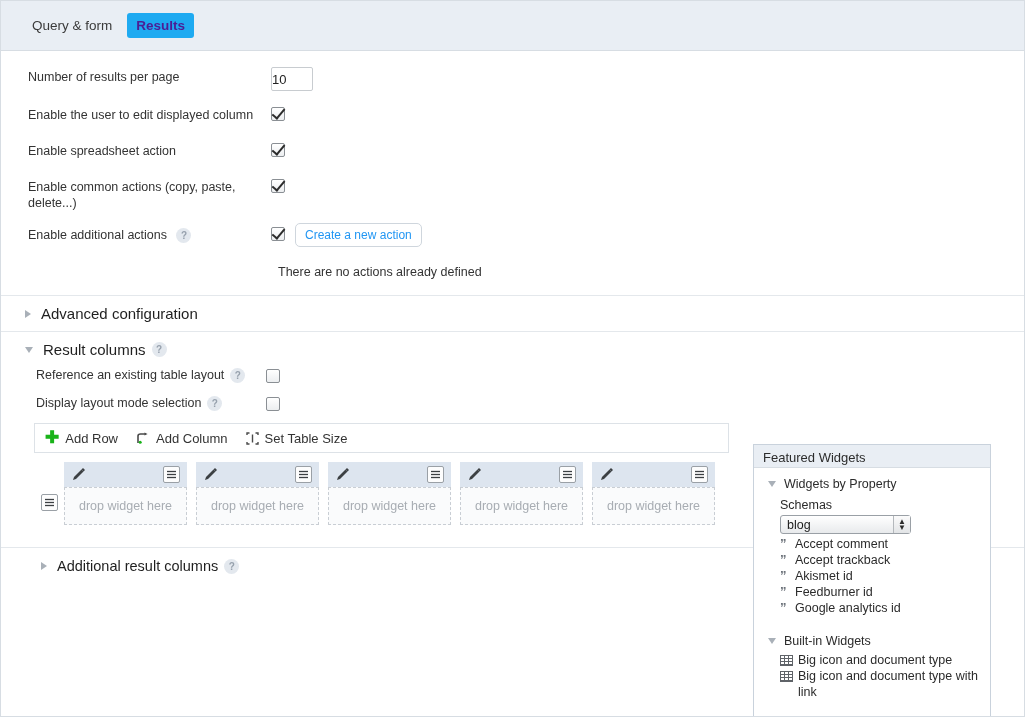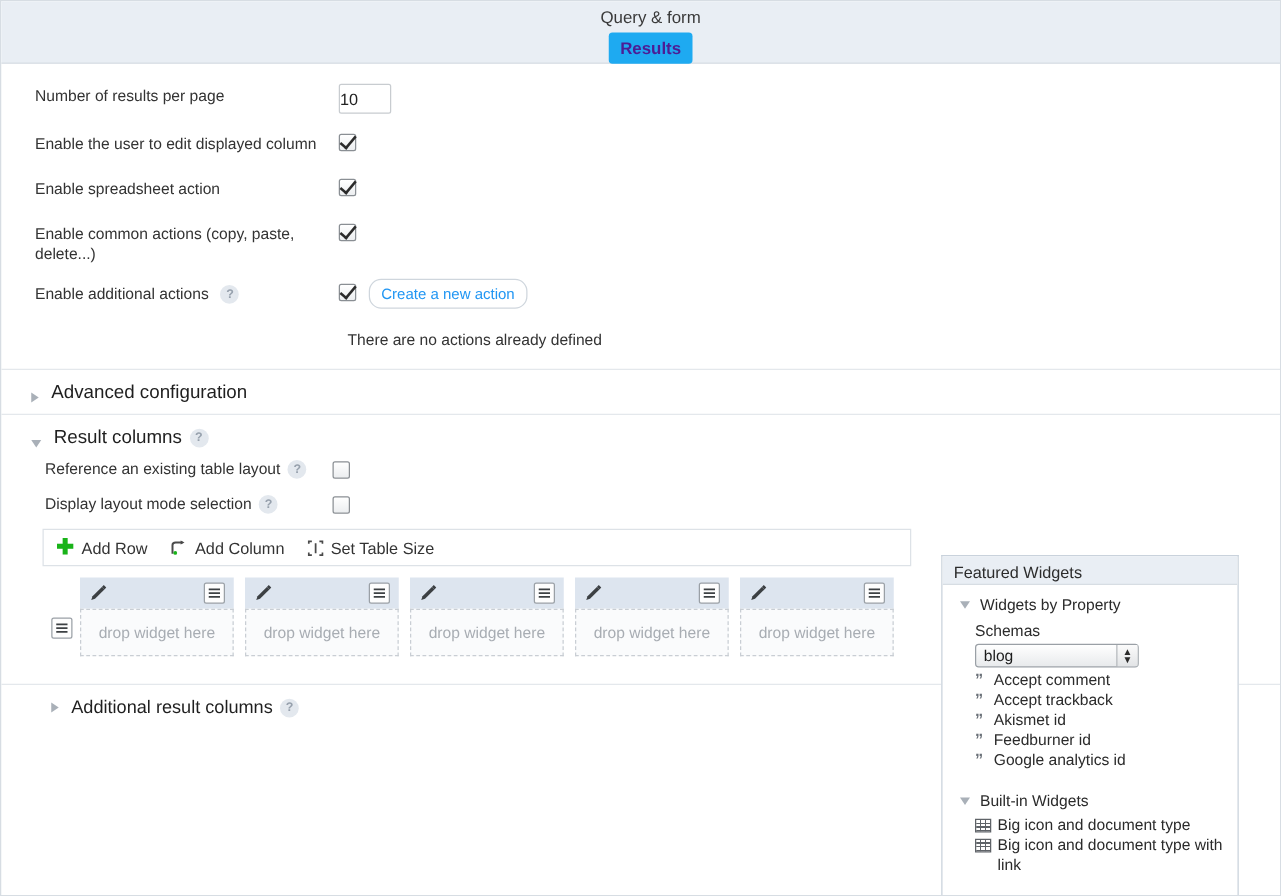--- a/index.html
+++ b/index.html
@@ -28,21 +28,20 @@
 
   
   .tabbar {
     height: 50px;
     background: #e9eef4;
     border-bottom: 1px solid #d7dde3;
     display: flex;
     align-items: center;
     padding-left: 22px;
     box-sizing: border-box;
-    flex-direction: column;
   }
   .tab {
     font-size: 13.5px;
     color: #3a3a3a;
     padding: 5px 9px;
     border-radius: 3px;
     margin-right: 6px;
     white-space: nowrap;
     cursor: pointer;
   }
@@ -135,40 +134,40 @@
   }
 
   .btn-link {
     border: 1px solid #cfd6dd;
     background: #ffffff;
     color: #2196f3;
     font-size: 12px;
     font-family: "Liberation Sans", sans-serif;
     padding: 4px 9px;
     margin-left: 10px;
-    border-radius: 10px;
+    border-radius: 5px;
     cursor: pointer;
     white-space: nowrap;
     margin-top: -2px;
   }
 
   .note-row {
     padding-left: 277px;
     font-size: 12.5px;
     color: #333;
     margin-top: 18px;
     margin-bottom: 16px;
   }
 
   
   .section-head {
     border-top: 1px solid #e4e8ec;
     padding: 9px 0 9px 24px;
     display: flex;
-    align-items: flex-end;
+    align-items: center;
     cursor: pointer;
   }
   .tri {
     width: 0;
     height: 0;
     margin-right: 10px;
     flex-shrink: 0;
   }
   .tri.collapsed {
     border-top: 4.5px solid transparent;

